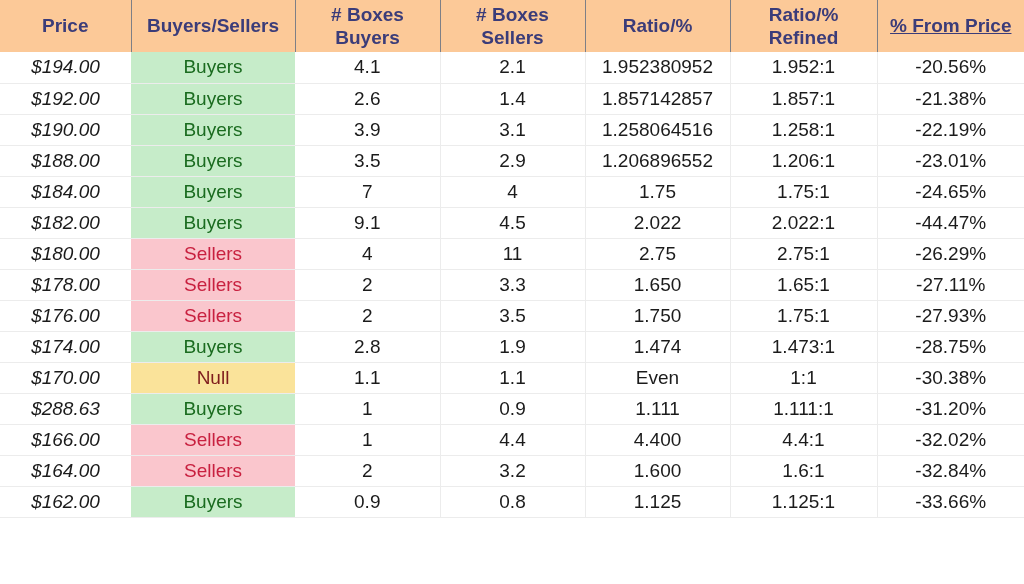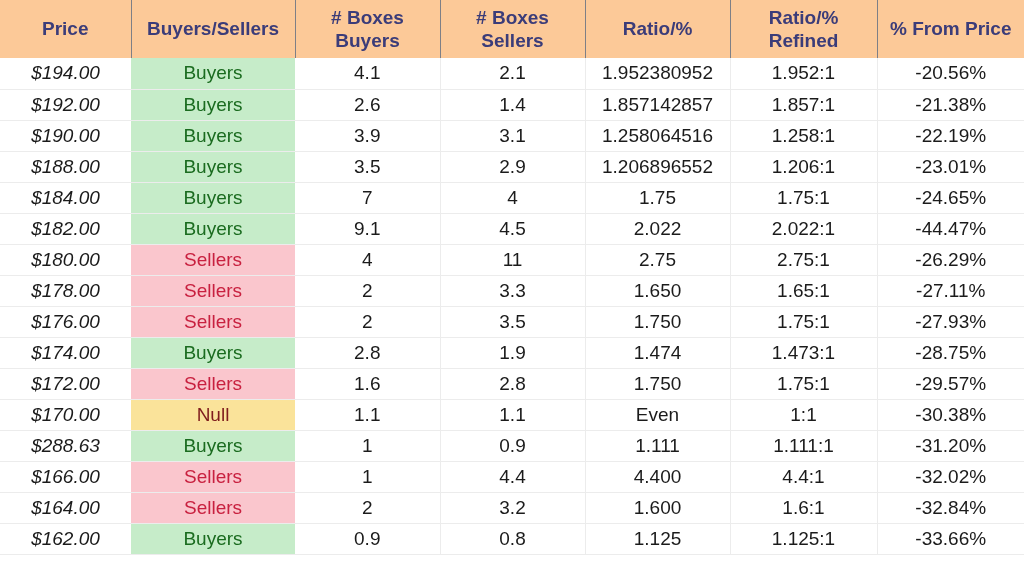--- a/index.html
+++ b/index.html
@@ -13,34 +13,34 @@
     font-family: "Liberation Sans", sans-serif;
   }
 
   table.grid {
     width: 1024px;
     border-collapse: collapse;
     table-layout: fixed;
   }
 
   
-  thead tr { height: 58px; }
+  thead tr { height: 52px; }
   th.hcell {
     background: #fcc998;
     color: #3b3c79;
     font-size: 19px;
     font-weight: bold;
     text-align: center;
     vertical-align: middle;
     line-height: 1.22;
     padding: 0 4px;
     border-right: 1px solid #7e7f86;
     white-space: pre-line;
   }
-  th.hcell.last { border-right: none; }
+  th.hcell.last { border-right: none; text-decoration: underline; }
 
   
   tbody tr { height: 31px; }
   td.cell {
     font-size: 19px;
     color: #1b1b1b;
     text-align: center;
     vertical-align: middle;
     border-bottom: 1px solid #ececec;
     border-right: 1px solid #ececec;
@@ -168,29 +168,20 @@
       <tr>
         <td class="cell price">$174.00</td>
         <td class="cell signal buyers">Buyers</td>
         <td class="cell">2.8</td>
         <td class="cell">1.9</td>
         <td class="cell">1.474</td>
         <td class="cell">1.473:1</td>
         <td class="cell last">-28.75%</td>
       </tr>
       <tr>
-        <td class="cell price">$172.00</td>
-        <td class="cell signal sellers">Sellers</td>
-        <td class="cell">1.6</td>
-        <td class="cell">2.8</td>
-        <td class="cell">1.750</td>
-        <td class="cell">1.75:1</td>
-        <td class="cell last">-29.57%</td>
-      </tr>
-      <tr>
         <td class="cell price">$170.00</td>
         <td class="cell signal null">Null</td>
         <td class="cell">1.1</td>
         <td class="cell">1.1</td>
         <td class="cell">Even</td>
         <td class="cell">1:1</td>
         <td class="cell last">-30.38%</td>
       </tr>
       <tr>
         <td class="cell price">$288.63</td>

